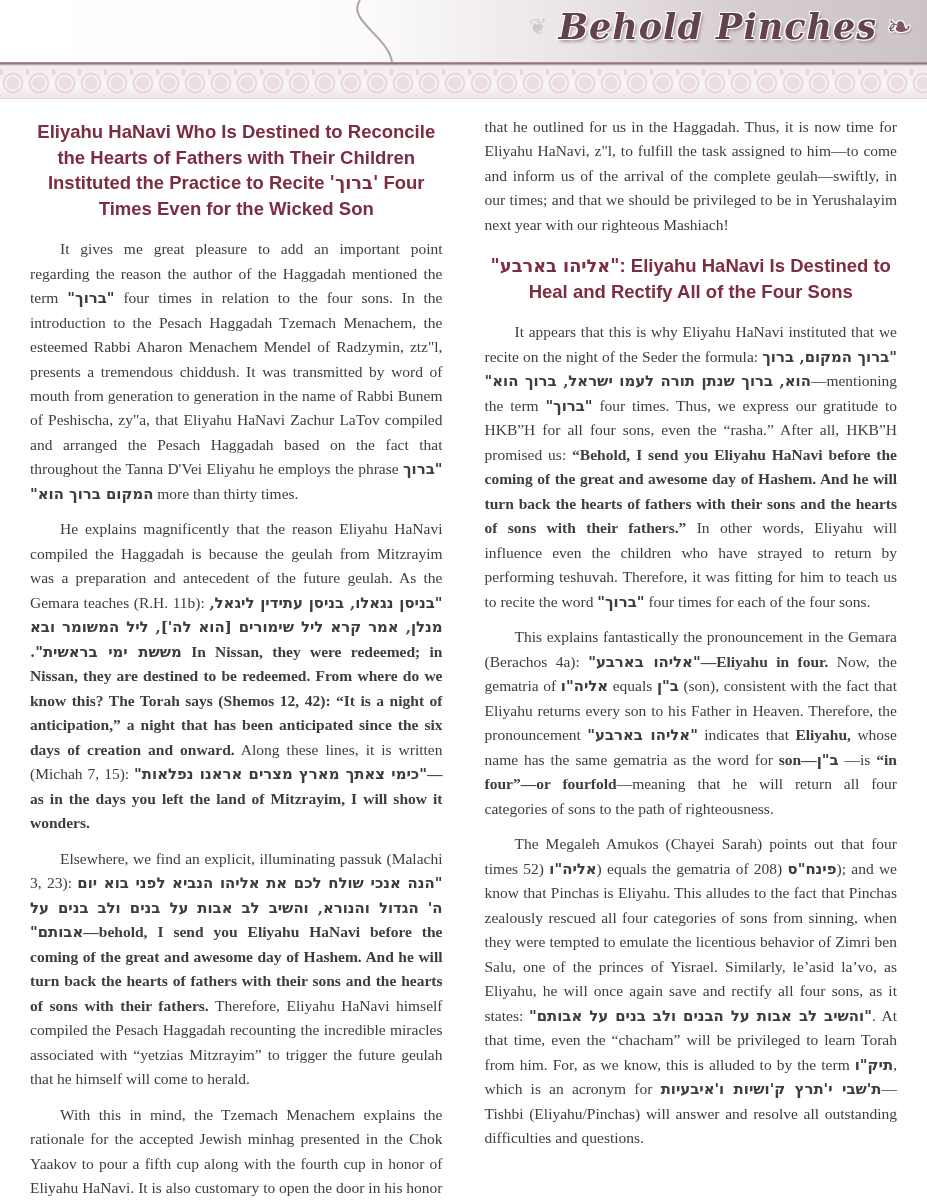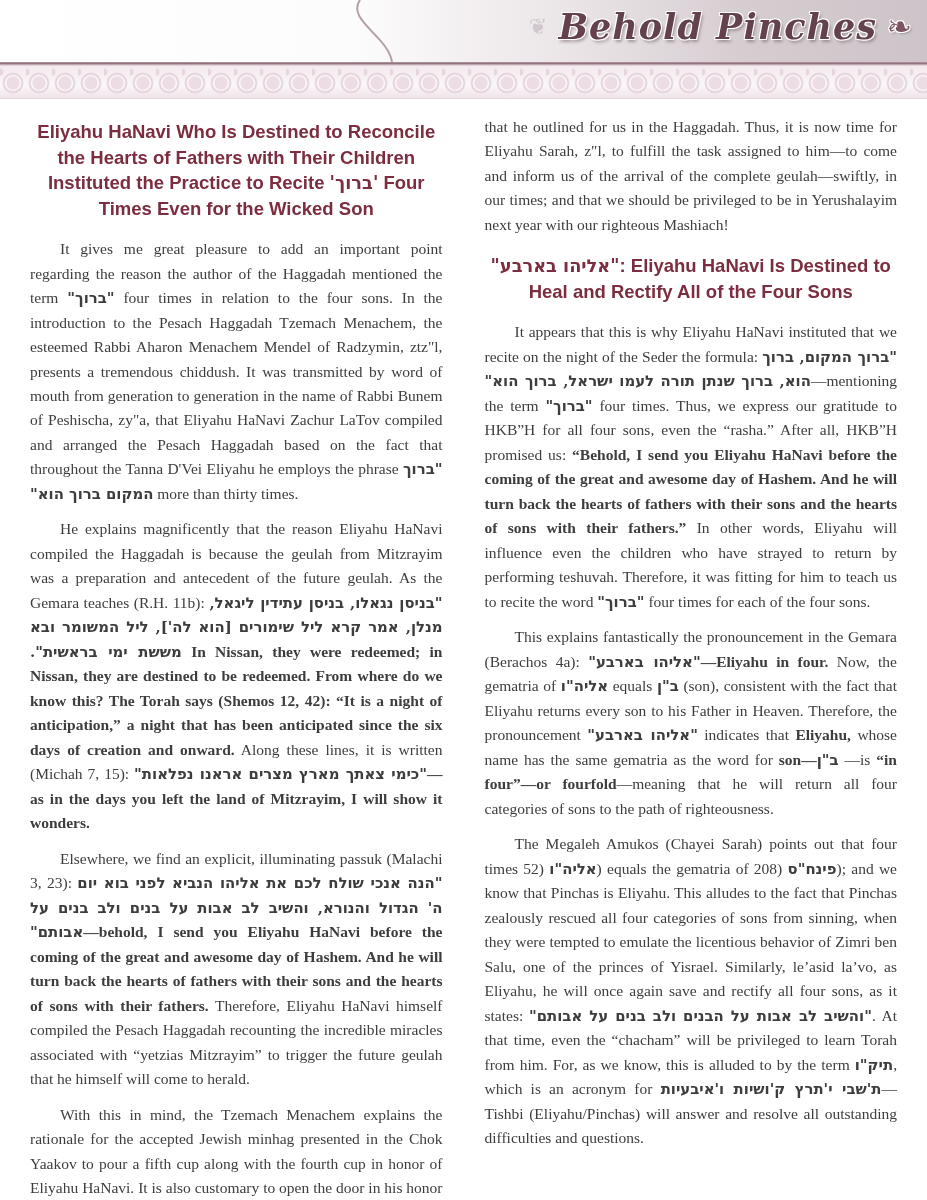--- a/index.html
+++ b/index.html
@@ -119,21 +119,21 @@
 
     <div class="col">
       <h2 class="col-heading"><span>Eliyahu HaNavi Who Is Destined to Reconcile the Hearts of Fathers with Their Children Instituted the Practice to Recite </span><span class="he" dir="rtl">'ברוך'</span><span> Four Times Even for the Wicked Son</span></h2>
       <p class="para"><span>It gives me great pleasure to add an important point regarding the reason the author of the Haggadah mentioned the term </span><span class="b he" dir="rtl">"ברוך"</span><span> four times in relation to the four sons.  In the introduction to the Pesach Haggadah Tzemach Menachem, the esteemed Rabbi Aharon Menachem Mendel of Radzymin, ztz"l, presents a tremendous chiddush.  It was transmitted by word of mouth from generation to generation in the name of Rabbi Bunem of Peshischa, zy"a, that Eliyahu HaNavi Zachur LaTov compiled and arranged the Pesach Haggadah based on the fact that throughout the Tanna D'Vei Eliyahu he employs the phrase </span><span class="b he" dir="rtl">"ברוך המקום ברוך הוא"</span><span> more than thirty times.</span></p>
       <p class="para"><span>He explains magnificently that the reason Eliyahu HaNavi compiled the Haggadah is because the geulah from Mitzrayim was a preparation and antecedent of the future geulah.  As the Gemara teaches (R.H. 11b): </span><span class="b he" dir="rtl">"בניסן נגאלו, בניסן עתידין ליגאל, מנלן, אמר קרא ליל שימורים [הוא לה'], ליל המשומר ובא מששת ימי בראשית".</span><span class="b">  In Nissan, they were redeemed; in Nissan, they are destined to be redeemed.  From where do we know this?  The Torah says (Shemos 12, 42): “It is a night of anticipation,” a night that has been anticipated since the six days of creation and onward.</span><span>  Along these lines, it is written (Michah 7, 15): </span><span class="b he" dir="rtl">"כימי צאתך מארץ מצרים אראנו נפלאות"</span><span class="b">—as in the days you left the land of Mitzrayim, I will show it wonders.</span></p>
       <p class="para"><span>Elsewhere, we find an explicit, illuminating passuk (Malachi 3, 23): </span><span class="b he" dir="rtl">"הנה אנכי שולח לכם את אליהו הנביא לפני בוא יום ה' הגדול והנורא, והשיב לב אבות על בנים ולב בנים על אבותם"</span><span class="b">—behold, I send you Eliyahu HaNavi before the coming of the great and awesome day of Hashem.  And he will turn back the hearts of fathers with their sons and the hearts of sons with their fathers.</span><span>  Therefore, Eliyahu HaNavi himself compiled the Pesach Haggadah recounting the incredible miracles associated with “yetzias Mitzrayim” to trigger the future geulah that he himself will come to herald.</span></p>
       <p class="para"><span>With this in mind, the Tzemach Menachem explains the rationale for the accepted Jewish minhag presented in the Chok Yaakov to pour a fifth cup along with the fourth cup in honor of Eliyahu HaNavi.  It is also customary to open the door in his honor and welcome him into our homes to show Eliyahu that we have fulfilled all of our obligations with great joy—everything</span></p>
     </div>
 
     <div class="col">
-      <p class="para no-indent"><span>that he outlined for us in the Haggadah.  Thus, it is now time for Eliyahu Sarah, z"l, to fulfill the task assigned to him—to come and inform us of the arrival of the complete geulah—swiftly, in our times; and that we should be privileged to be in Yerushalayim next year with our righteous Mashiach!</span></p>
+      <p class="para no-indent"><span>that he outlined for us in the Haggadah.  Thus, it is now time for Eliyahu HaNavi, z"l, to fulfill the task assigned to him—to come and inform us of the arrival of the complete geulah—swiftly, in our times; and that we should be privileged to be in Yerushalayim next year with our righteous Mashiach!</span></p>
       <h2 class="col-heading second"><span class="he" dir="rtl">"אליהו בארבע"</span><span>: Eliyahu HaNavi Is Destined to Heal and Rectify All of the Four Sons</span></h2>
       <p class="para"><span>It appears that this is why Eliyahu HaNavi instituted that we recite on the night of the Seder the formula: </span><span class="b he" dir="rtl">"ברוך המקום, ברוך הוא, ברוך שנתן תורה לעמו ישראל, ברוך הוא"</span><span>—mentioning the term </span><span class="b he" dir="rtl">"ברוך"</span><span> four times.  Thus, we express our gratitude to HKB”H for all four sons, even the “rasha.”  After all, HKB”H promised us: </span><span class="b">“Behold, I send you Eliyahu HaNavi before the coming of the great and awesome day of Hashem.  And he will turn back the hearts of fathers with their sons and the hearts of sons with their fathers.”</span><span>  In other words, Eliyahu will influence even the children who have strayed to return by performing teshuvah.  Therefore, it was fitting for him to teach us to recite the word </span><span class="b he" dir="rtl">"ברוך"</span><span> four times for each of the four sons.</span></p>
       <p class="para"><span>This explains fantastically the pronouncement in the Gemara (Berachos 4a): </span><span class="b he" dir="rtl">"אליהו בארבע"</span><span class="b">—Eliyahu in four.</span><span> Now, the gematria of </span><span class="b he" dir="rtl">אליה"ו</span><span> equals </span><span class="b he" dir="rtl">ב"ן</span><span> (son), consistent with the fact that Eliyahu returns every son to his Father in Heaven.  Therefore, the pronouncement </span><span class="b he" dir="rtl">"אליהו בארבע"</span><span> indicates that </span><span class="b">Eliyahu,</span><span> whose name has the same gematria as the word for </span><span class="b">son—</span><span class="b he" dir="rtl">ב"ן</span><span> —is </span><span class="b">“in four”—or fourfold</span><span>—meaning that he will return all four categories of sons to the path of righteousness.</span></p>
       <p class="para"><span>The Megaleh Amukos (Chayei Sarah) points out that four times 52) </span><span class="b he" dir="rtl">אליה"ו</span><span>) equals the gematria of 208) </span><span class="b he" dir="rtl">פינח"ס</span><span>); and we know that Pinchas is Eliyahu.  This alludes to the fact that Pinchas zealously rescued all four categories of sons from sinning, when they were tempted to emulate the licentious behavior of Zimri ben Salu, one of the princes of Yisrael.  Similarly, le’asid la’vo, as Eliyahu, he will once again save and rectify all four sons, as it states: </span><span class="b he" dir="rtl">"והשיב לב אבות על הבנים ולב בנים על אבותם"</span><span>.  At that time, even the “chacham” will be privileged to learn Torah from him.  For, as we know, this is alluded to by the term </span><span class="b he" dir="rtl">תיק"ו</span><span>, which is an acronym for </span><span class="b he" dir="rtl">ת'שבי י'תרץ ק'ושיות ו'איבעיות</span><span>—Tishbi (Eliyahu/Pinchas) will answer and resolve all outstanding difficulties and questions.</span></p>
     </div>
 
   </main>
 
   <div class="lace"></div>
   <div class="rule"></div>

